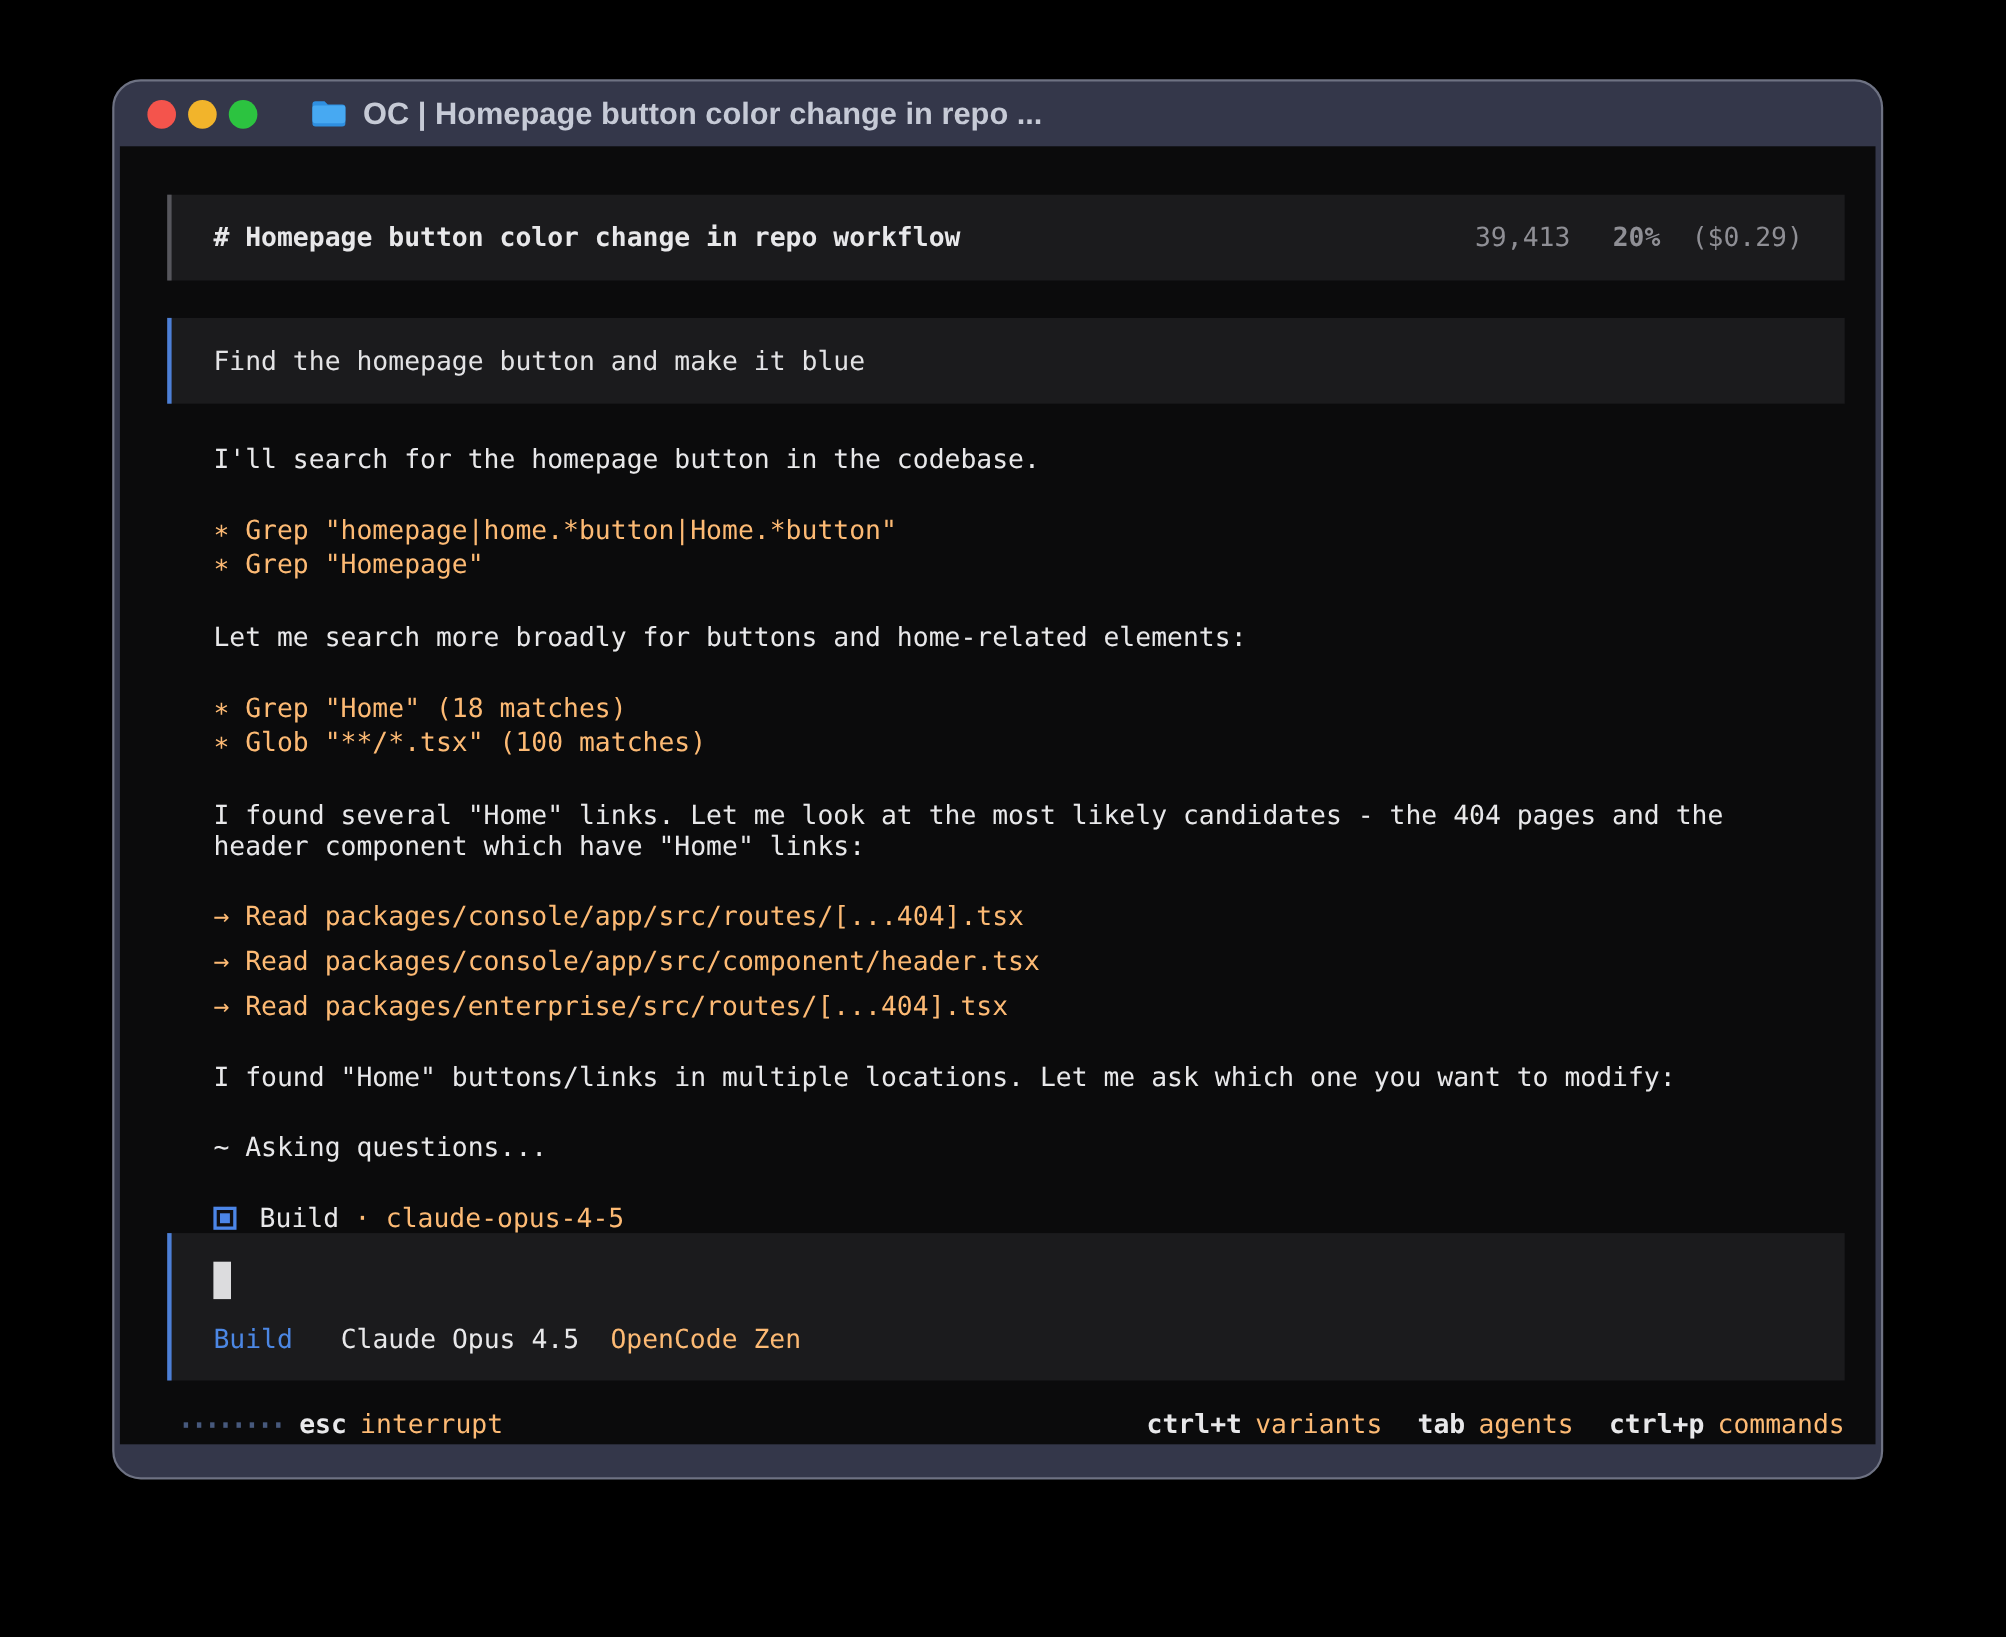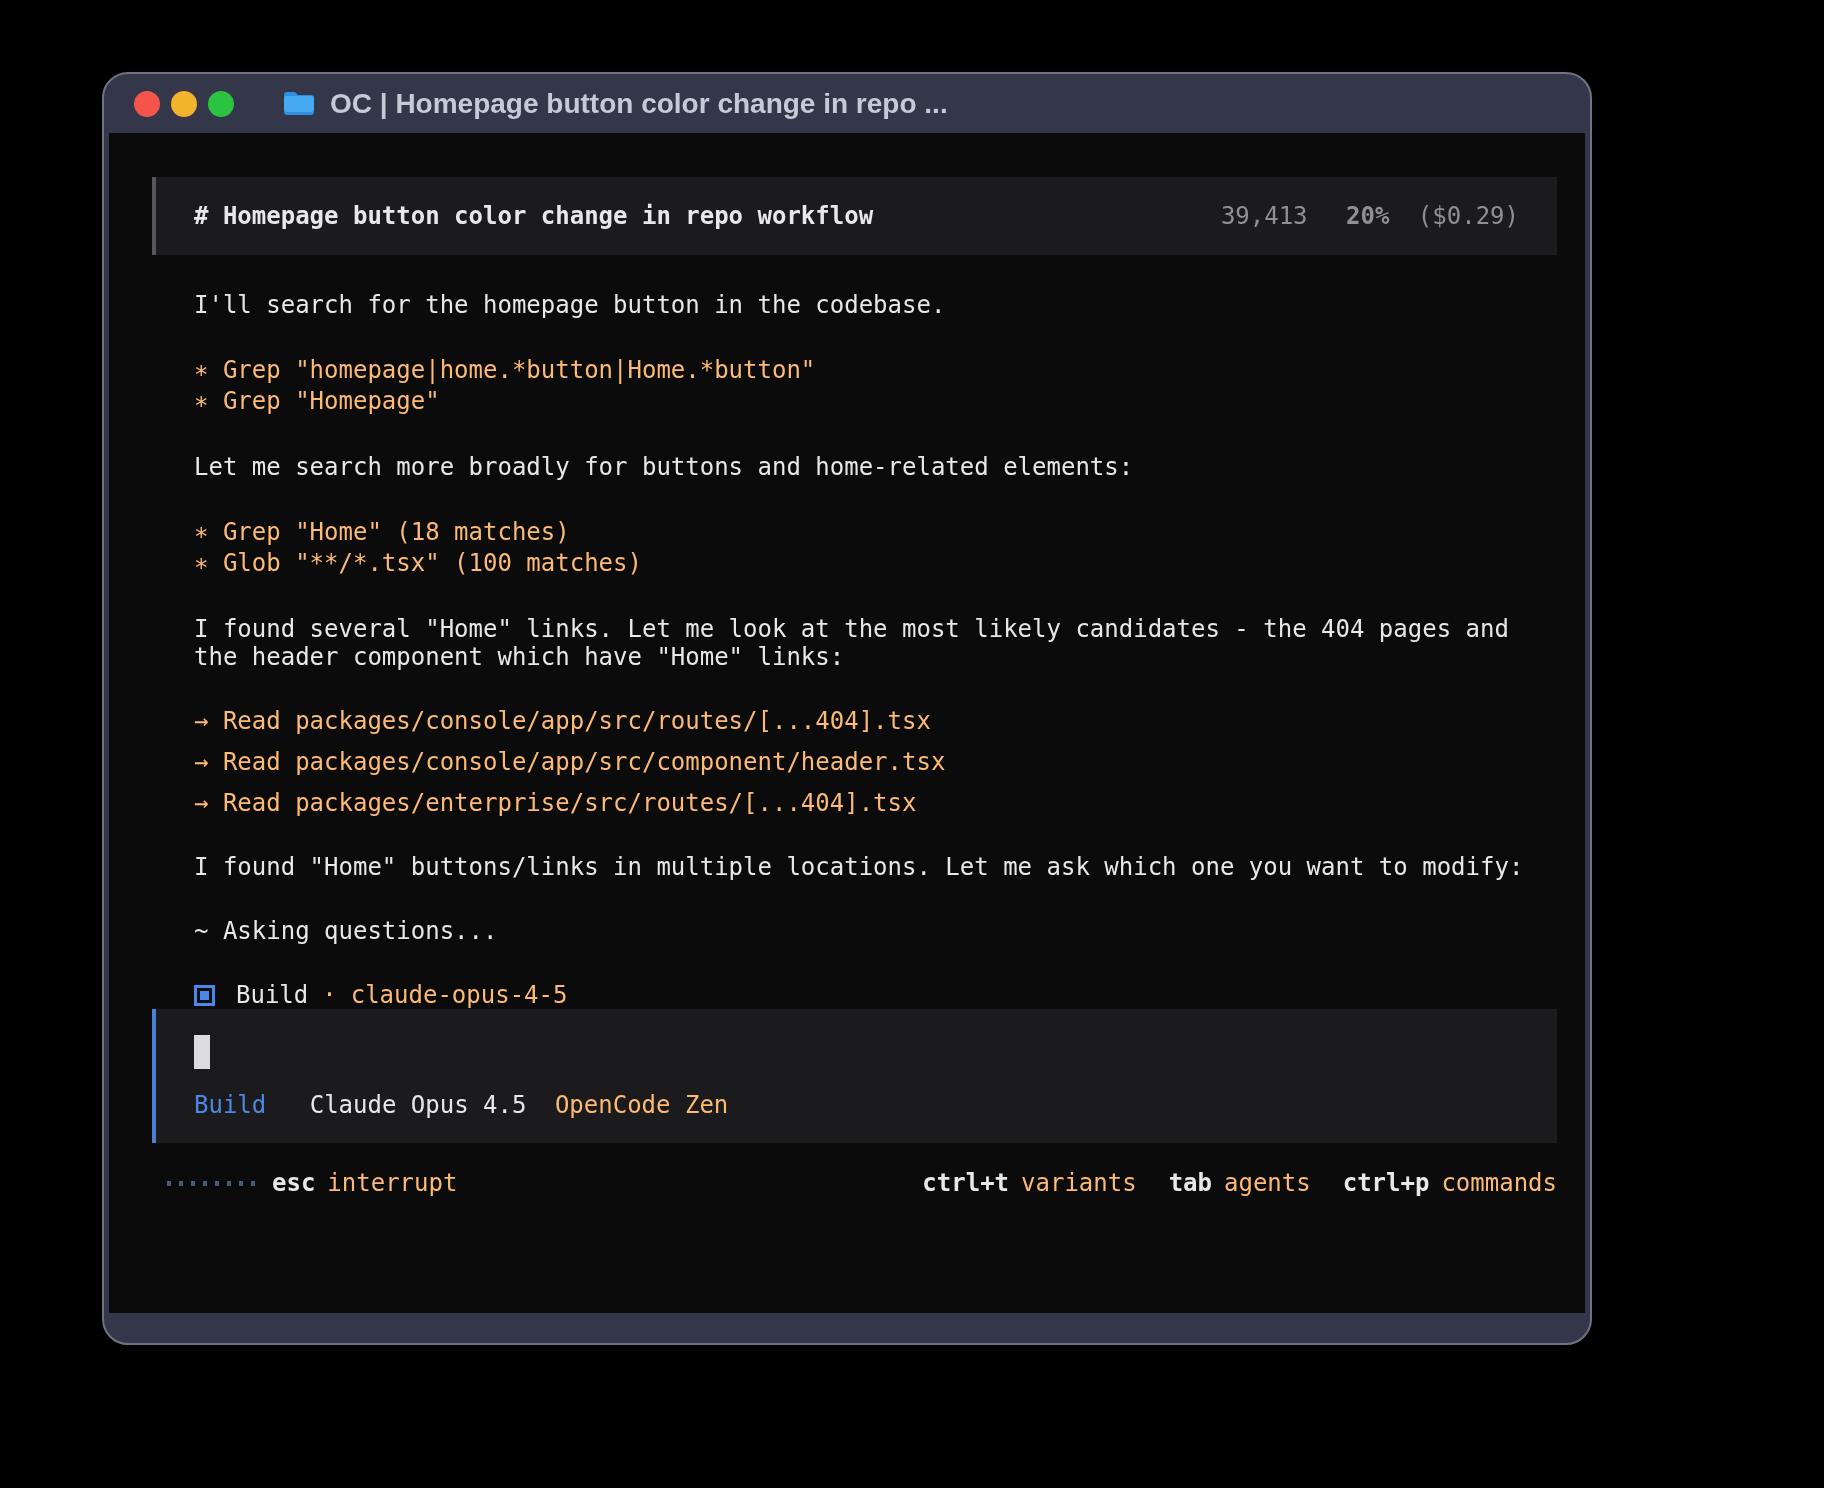--- a/index.html
+++ b/index.html
@@ -6,21 +6,21 @@
   html,body { margin:0; padding:0; }
   body {
     width:1824px; height:1488px;
     background:#000000;
     font-family:"DejaVu Sans Mono", monospace;
     overflow:hidden;
     position:relative;
   }
   .window {
     position:absolute; left:102px; top:72px;
-    width:1490px; height:1273px;
+    width:1610px; height:1273px;
     background:#34374a;
     border:2px solid #6e7283;
     border-radius:26px;
     overflow:hidden;
     display:flex; flex-direction:column;
   }
   
   .titlebar {
     height:59px; flex:0 0 59px;
     display:flex; align-items:center;
@@ -129,20 +129,23 @@
 
     <div class="block header-block">
       <span class="hdr-title"># Homepage button color change in repo workflow</span>
       <span class="hdr-stats">
         <span class="tok">39,413</span>
         <span class="pct">20%</span>
         <span class="cost">($0.29)</span>
       </span>
     </div>
 
+    <div class="block user-block">
+      <span>Find the homepage button and make it blue</span>
+    </div>
 
     <div class="msg">I'll search for the homepage button in the codebase.</div>
 
     <div class="msg dim tools">
       <div>∗ Grep "homepage|home.*button|Home.*button"</div>
       <div>∗ Grep "Homepage"</div>
     </div>
 
     <div class="msg">Let me search more broadly for buttons and home-related elements:</div>
 

